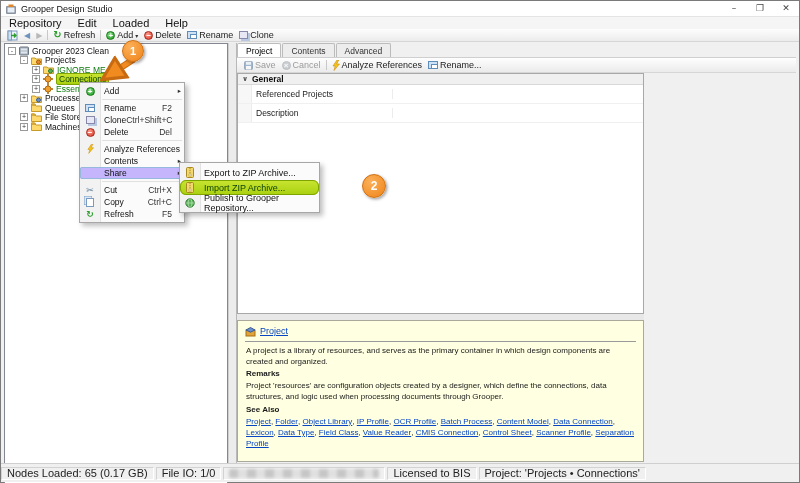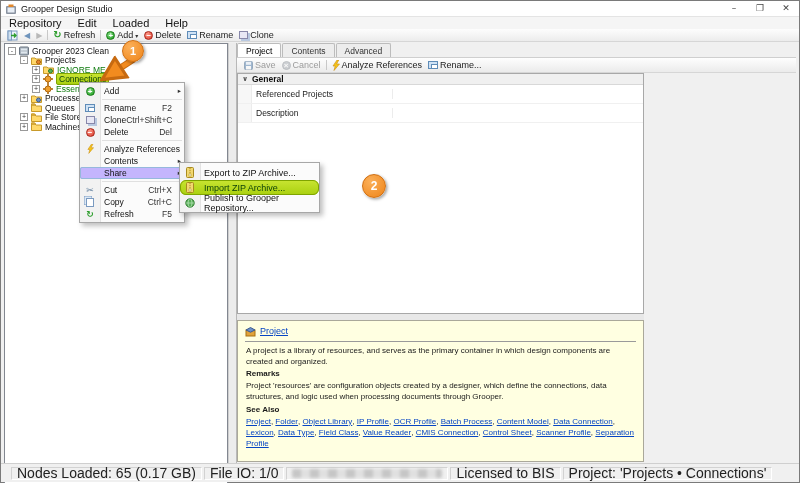--- a/index.html
+++ b/index.html
@@ -68,21 +68,21 @@
   .help-panel { position:absolute; left:0; top:278px; width:407px; height:142px; background:#ffffe1; border:1px solid #aaa89a; padding:4px 7px; font-size:8px; color:#1a1a1a; line-height:1.4; overflow:hidden; }
   .help-head { display:flex; align-items:center; gap:4px; font-size:9px; }
   .help-panel hr { border:none; border-top:1px solid #9a9a9a; margin:3px 0 3px 0; }
   .help-panel p { margin:1px 1px; }
   .bold-label { font-weight:bold; margin-top:2px; }
   a.hlink, .hlink { color:#0645c4; text-decoration:underline; cursor:pointer; }
   .see-links span.lnk::after { content:", "; color:#1a1a1a; text-decoration:none; display:inline-block; white-space:pre; }
   .see-links span.lnk:last-child::after { content:""; }
 
   
-  .statusbar { position:absolute; left:0; right:0; bottom:0; height:19px; background:#f0f0f0; border-top:1px solid #cfcfcf; display:flex; align-items:center; font-size:14px; color:#222; padding:0 10px; }
+  .statusbar { position:absolute; left:0; right:0; bottom:0; height:19px; background:#f0f0f0; border-top:1px solid #cfcfcf; display:flex; align-items:center; font-size:11px; color:#222; padding:0 0; }
   .sb-cell { height:13px; display:flex; align-items:center; padding:0 5px; border:1px solid; border-color:#d2d2d2 #fff #fff #d2d2d2; margin-right:2px; white-space:nowrap; }
   .redacted { width:150px; height:9px; background:repeating-linear-gradient(90deg,#c6c6c6 0 9px,#e0e0e0 9px 18px); filter:blur(1.5px); border-radius:2px; }
 
   
   .context-menu { position:absolute; left:78px; top:81px; width:106px; background:#fbfbfb; border:1px solid #a7a7a7; box-shadow:3px 3px 5px rgba(0,0,0,0.25); padding:2px 0; z-index:20; }
   .context-menu::before { content:""; position:absolute; left:0; top:0; bottom:0; width:20px; background:#f2f2f2; border-right:1px solid #e2e2e2; }
   .mi { position:relative; display:flex; align-items:center; height:12px; font-size:8.5px; color:#111; z-index:1; }
   .mi .ic { width:20px; flex:none; display:flex; justify-content:center; align-items:center; }
   .mi .lbl { padding-left:4px; }
   .mi .sc { margin-left:auto; padding-right:12px; color:#333; }

